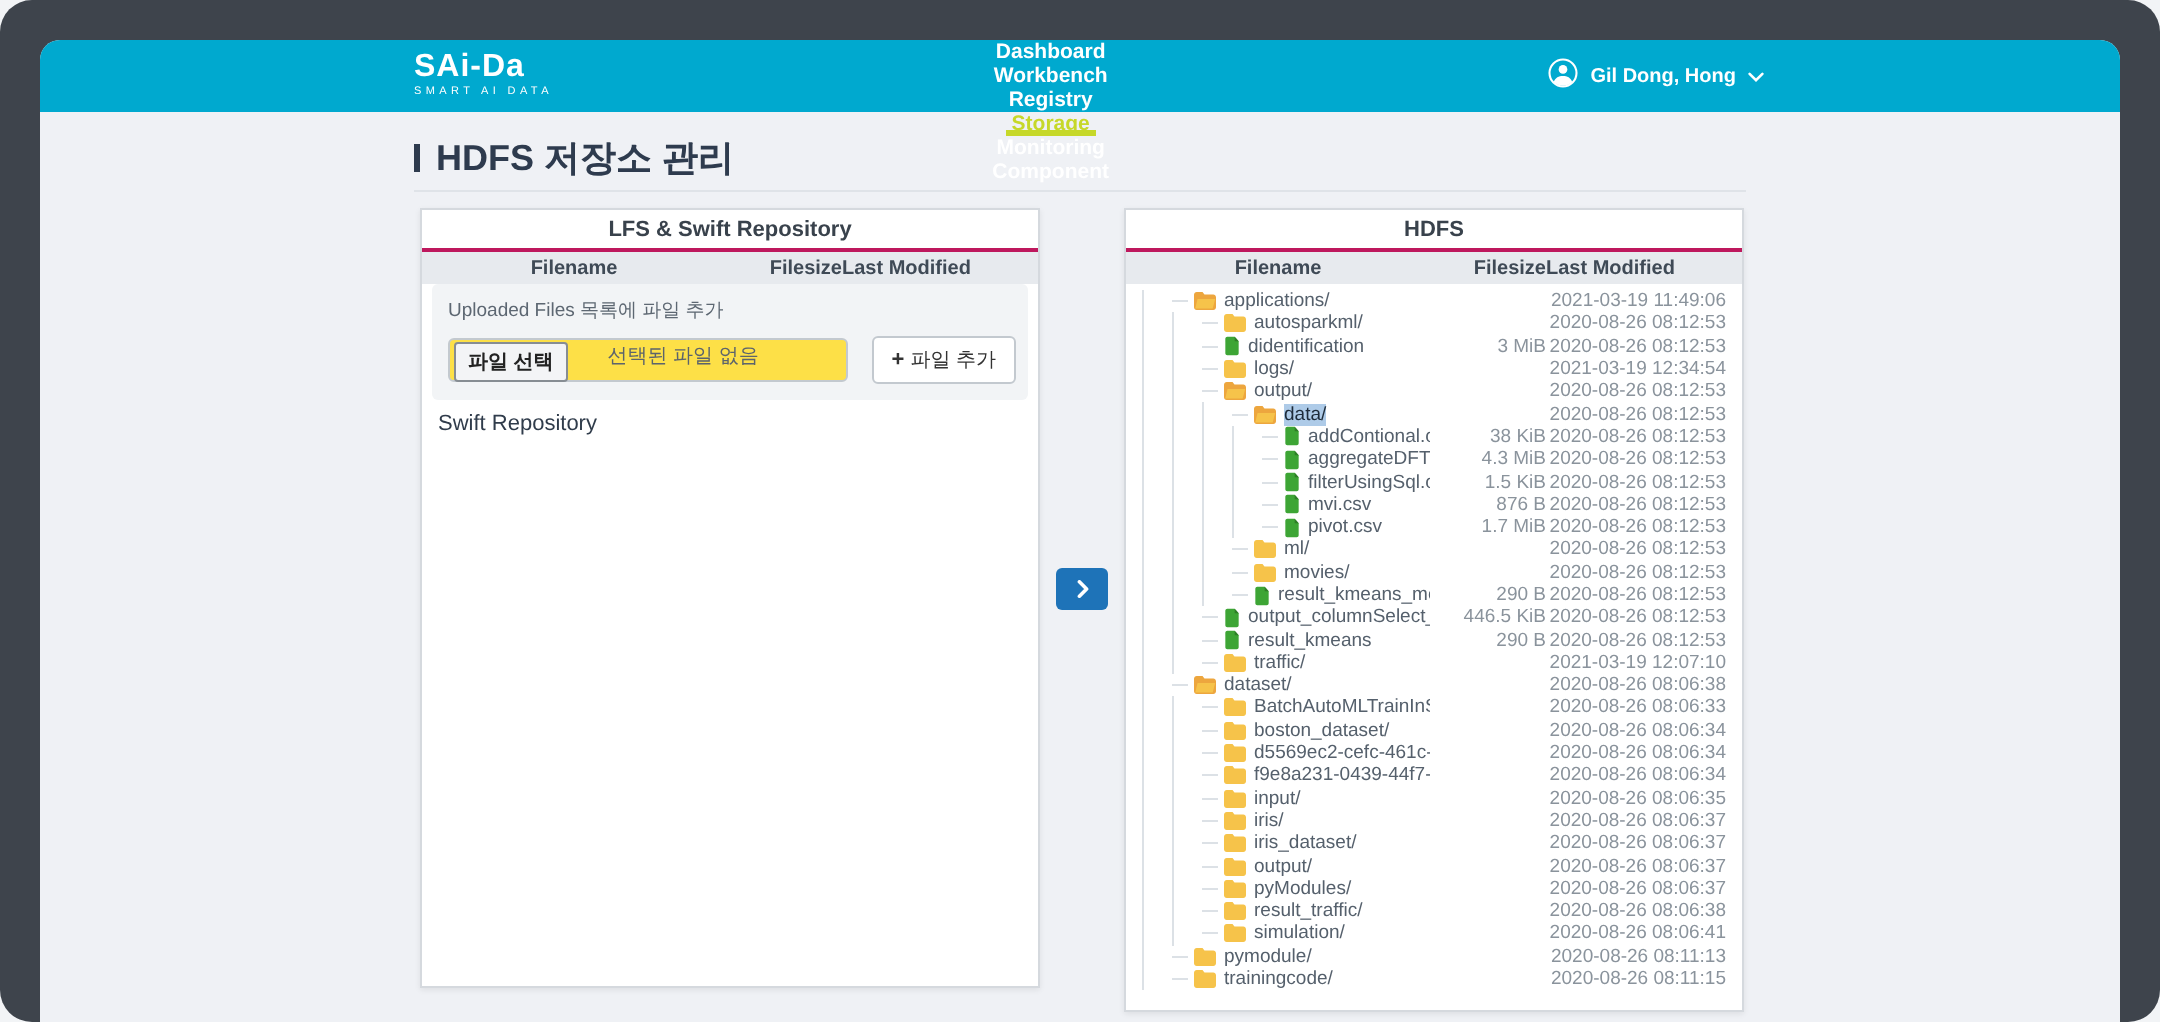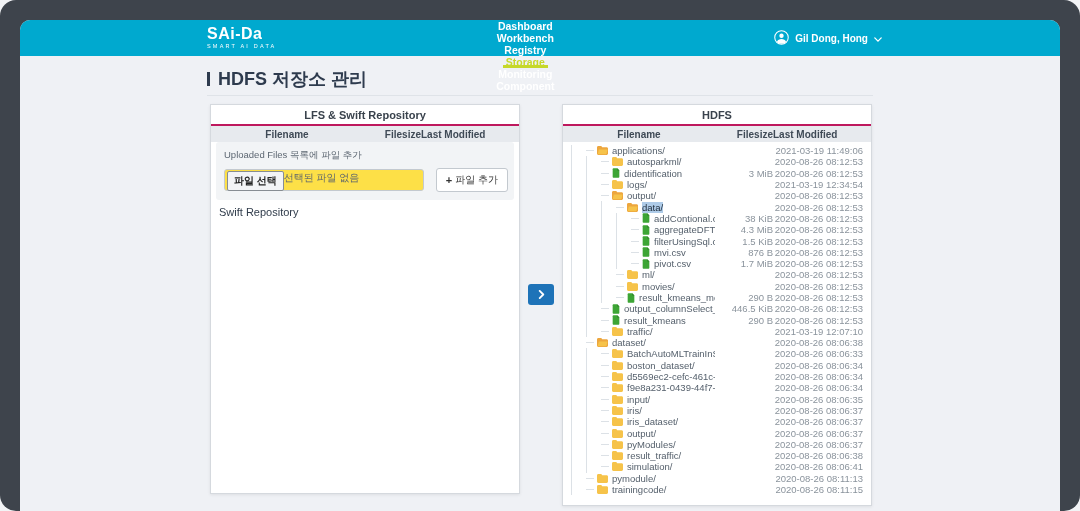--- a/index.html
+++ b/index.html
@@ -53,21 +53,21 @@
   .lfs-row .br { margin-left:6px; color:#303c4b; font-size:11px; }
   .lfs-row .bl { color:#303c4b; font-size:11px; }
   .x-btn { color:#20639b; font-size:10px; font-weight:bold; margin:0 3px; cursor:pointer; }
   .upload-box { margin:0 5px; background:#f2f4f6; border-radius:3px; padding:7px 6px 8px 8px; }
   .upload-label { font-size:9.5px; color:#5d6772; margin-bottom:6px; }
   .upload-row { display:flex; align-items:center; }
   .file-native { display:flex; align-items:flex-start; border:1px solid #c3c9cf; background:#fde047;
                  border-radius:3px; height:22px; flex:1; padding:1px 2px; cursor:pointer; }
   .file-btn { border:1px solid #878d93; background:#f3f4f6; border-radius:2px;
               font-size:10px; font-weight:bold; color:#222; padding:2px 6px; white-space:nowrap; }
-  .file-ph { font-size:10px; color:#5c646c; margin-left:0; white-space:nowrap; }
+  .file-ph { font-size:10px; color:#5c646c; margin-left:20px; white-space:nowrap; }
   .add-btn { margin-left:12px; height:24px; background:#fff; border:1px solid #c3c9cf;
              border-radius:3px; font-size:10px; color:#333; padding:0 9px; display:flex;
              align-items:center; white-space:nowrap; cursor:pointer; }
   .add-btn .plus { font-weight:900; margin-right:3px; font-size:11px; }
   .swift-label { margin:6px 8px; font-size:11px; color:#303c4b; }
 
   
   .arrow-btn { position:absolute; left:508px; top:264px; width:26px; height:21px;
                background:#1e73b8; border:none; border-radius:3px; display:flex;
                align-items:center; justify-content:center; cursor:pointer; }

